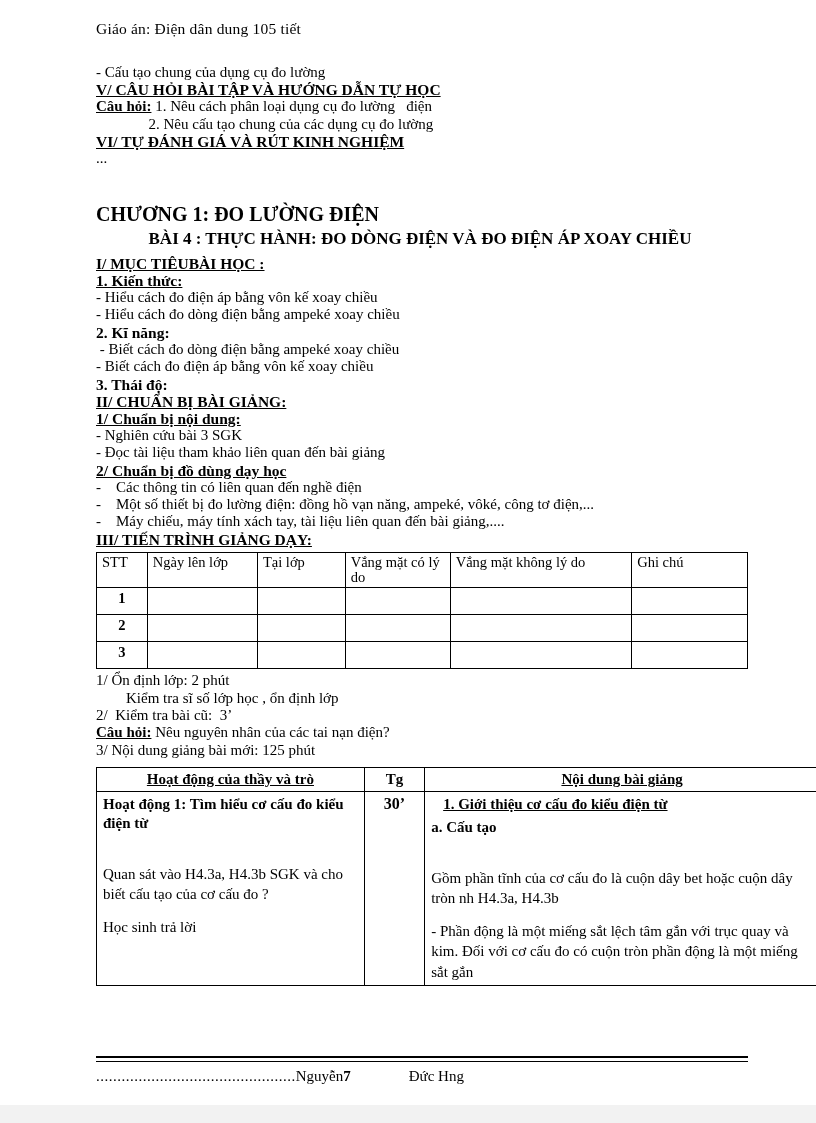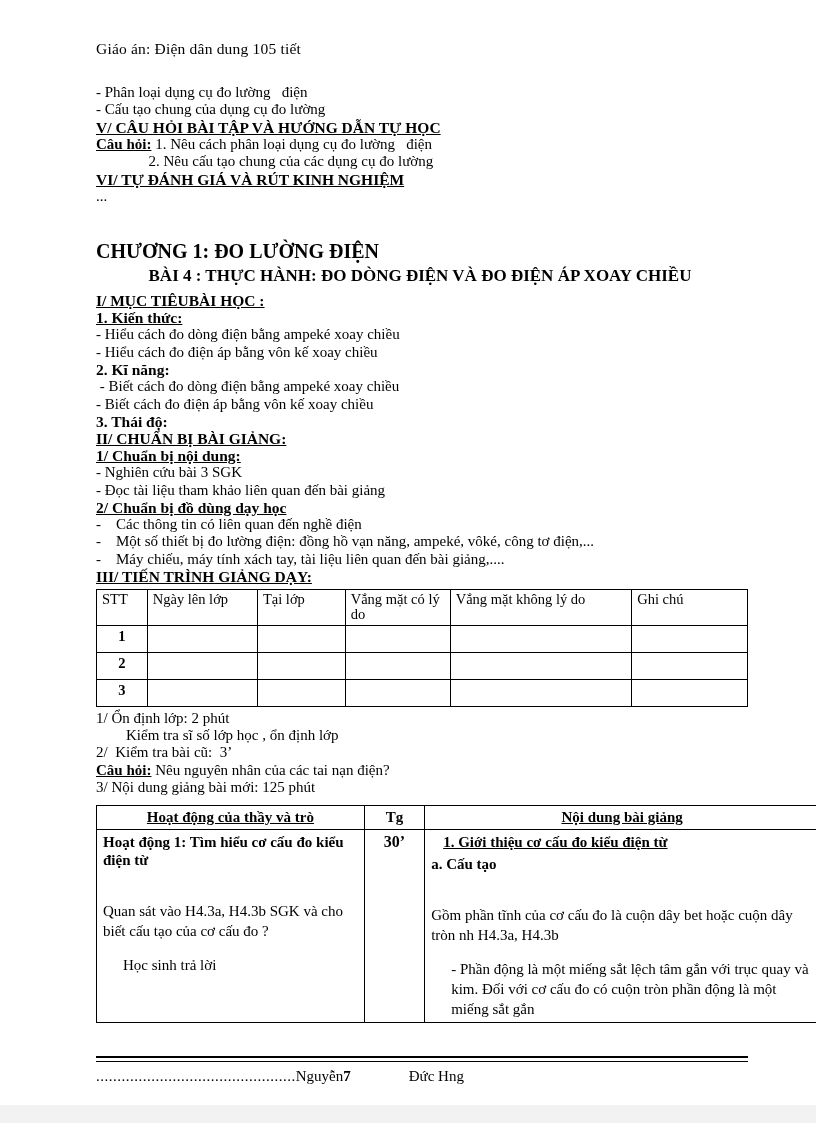--- a/index.html
+++ b/index.html
@@ -13,21 +13,21 @@
     font-family: "Liberation Serif", serif;
     color: #000;
     position: relative;
     overflow: hidden;
   }
   .page {
     position: relative;
     width: 816px;
     height: 1123px;
     box-sizing: border-box;
-    padding: 40px 72px 0 96px;
+    padding: 20px 72px 0 96px;
   }
   .hdr {
     font-size: 15.5px;
     margin-bottom: 26px;
     letter-spacing: 0.2px;
   }
   .line {
     font-size: 15px;
     line-height: 1.16;
     white-space: pre-wrap;
@@ -113,21 +113,21 @@
     text-align: center;
     font-size: 15px;
   }
   .m-c1 { width: 240px; }
   .m-c2 { width: 44px; text-align: center; font-weight: bold; font-size: 16px;}
   .m-c3 { width: 360px; }
   .cell-p {
     margin: 0 0 13px 0;
     line-height: 1.35;
   }
-  .cell-p:last-child { margin-bottom: 0; margin-left: 20px; }
+  .cell-p:last-child { margin-bottom: 0; }
   .cell-head {
     font-weight: bold;
     margin: 0 0 31px 0;
     line-height: 1.25;
   }
   .cell-head-u {
     font-weight: bold;
     text-decoration: underline;
     margin: 0 0 4px 12px;
     line-height: 1.25;
@@ -161,41 +161,40 @@
     background: #f2f2f2;
   }
 </style>
 </head>
 <body>
 
 <div class="page">
 
   <div class="hdr">Giáo án: Điện dân dung 105 tiết</div>
 
-  <div class="line">- Phân loại dụng cụ đo lường   điện</div>
   <div class="line">- Cấu tạo chung của dụng cụ đo lường</div>
 
   <div class="sec-title">V/  CÂU HỎI BÀI TẬP VÀ HƯỚNG   DẪN TỰ HỌC</div>
   <div class="line"><span class="b u">Câu hỏi:</span><span> 1. Nêu cách phân loại dụng cụ đo lường   điện</span></div>
   <div class="line">              2. Nêu cấu tạo chung của các dụng cụ đo lường</div>
 
   <div class="sec-title">VI/ TỰ ĐÁNH GIÁ VÀ RÚT KINH NGHIỆM</div>
   <div class="line">...</div>
 
   <div class="gap-lg"></div>
 
   <div class="chap">CHƯƠNG   1: ĐO LƯỜNG   ĐIỆN</div>
   <div class="bai">BÀI 4 : THỰC HÀNH: ĐO DÒNG ĐIỆN VÀ ĐO ĐIỆN ÁP XOAY CHIỀU</div>
 
   <div class="gap-sm"></div>
 
   <div class="sec-title">I/ MỤC TIÊUBÀI HỌC :</div>
   <div class="sec-title">1. Kiến thức:</div>
+  <div class="line">- Hiểu cách đo điện áp bằng vôn kế xoay chiều</div>
   <div class="line">- Hiểu cách đo dòng điện bằng ampeké xoay chiều</div>
-  <div class="line">- Hiểu cách đo điện áp bằng vôn kế xoay chiều</div>
   <div class="sec-title-nu">2. Kĩ năng:</div>
   <div class="line"> - Biết cách đo dòng điện bằng ampeké xoay chiều</div>
   <div class="line">- Biết cách đo điện áp bằng vôn kế xoay chiều</div>
   <div class="sec-title-nu"> 3. Thái độ:</div>
 
   <div class="sec-title">II/ CHUẨN BỊ BÀI GIẢNG:</div>
   <div class="sec-title">1/ Chuẩn bị nội dung:</div>
   <div class="line">- Nghiên cứu bài 3 SGK</div>
   <div class="line">- Đọc tài liệu tham khảo liên quan đến bài giảng</div>
   <div class="sec-title">2/ Chuẩn bị đồ  dùng dạy học</div>

